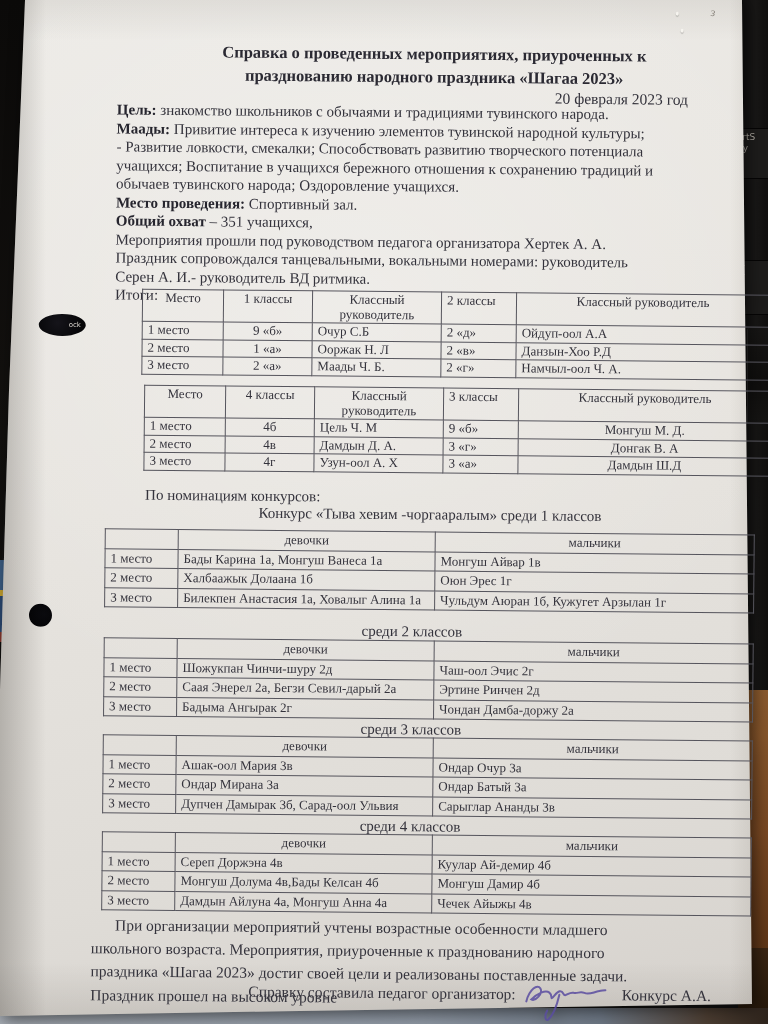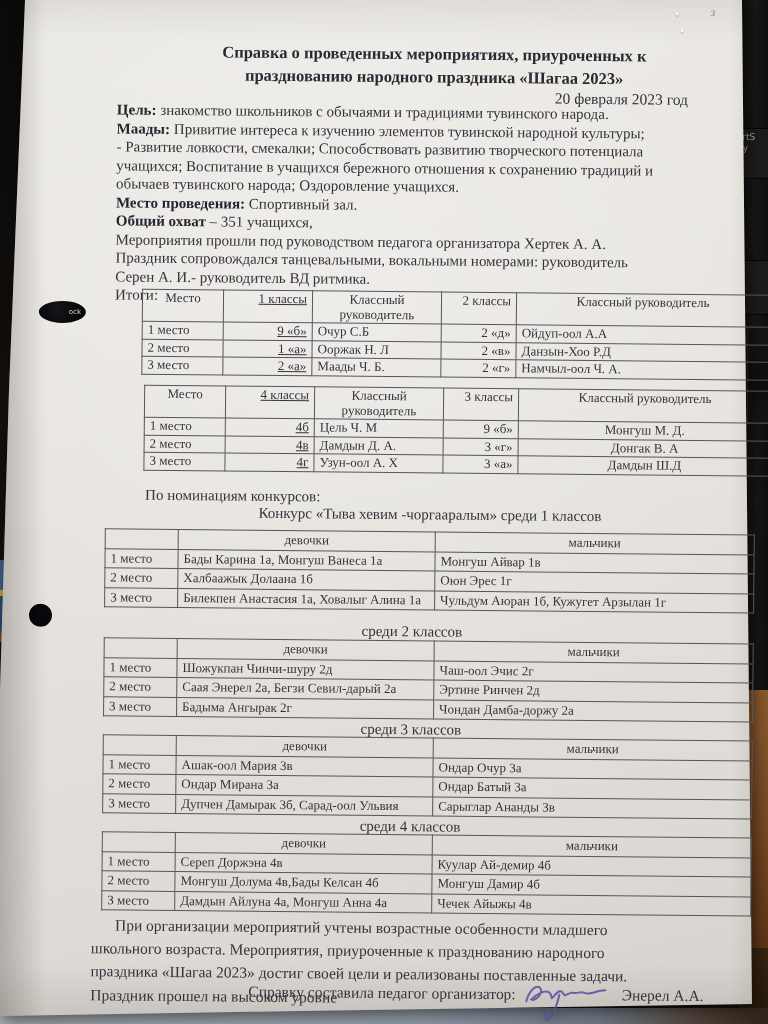--- a/index.html
+++ b/index.html
@@ -70,43 +70,43 @@
   .sigrow{top:984px;left:253px;display:flex;align-items:flex-start;font-size:15.5px;}
   .signame{margin-left:14px;}
   .sig-svg{margin:-10px 0 0 8px;}
 
   
   table{border-collapse:collapse;font-size:13px;color:#34333c;table-layout:fixed;}
   td,th{border:1px solid #56555d;padding:1px 5px;font-weight:normal;
         line-height:14.5px;vertical-align:top;overflow:hidden;}
   .results{width:572px;}
   .results th:nth-child(1),.results td:nth-child(1){width:70px;}
-  .results th:nth-child(2),.results td:nth-child(2){width:78px;text-align:right;text-decoration:underline;}
+  .results th:nth-child(2),.results td:nth-child(2){width:78px;text-align:center;}
   .results th:nth-child(3),.results td:nth-child(3){width:118px;}
-  .results th:nth-child(4),.results td:nth-child(4){width:64px;text-align:right;}
+  .results th:nth-child(4),.results td:nth-child(4){width:64px;text-align:left;}
   .results th:nth-child(5),.results td:nth-child(5){width:242px;}
   .results th:nth-child(1){}
   .t1{top:291px;left:140px;}
   .t2{top:387px;left:143px;}
   .t2 th:nth-child(5),.t2 td:nth-child(5){text-align:center;}
   .noms{width:616px;}
   .noms td,.noms th{line-height:16.5px;}
   .noms th{text-align:center;}
   .noms th:nth-child(1),.noms td:nth-child(1){width:62px;}
   .noms th:nth-child(2),.noms td:nth-child(2){width:246px;}
   .noms th:nth-child(3),.noms td:nth-child(3){width:308px;}
   .t3{top:531px;left:105px;}
   .t4{top:640px;left:105px;}
   .t5{top:737px;left:105px;}
   .t6{top:834px;left:105px;}
 
   
   .hole{border-radius:50%;background:radial-gradient(circle at 40% 40%,#15141a,#060608 75%);
         display:flex;align-items:center;justify-content:center;}
-  .hole1{top:304px;left:37px;width:22px;height:22px;padding-left:25px;}
+  .hole1{top:317px;left:37px;width:22px;height:22px;padding-left:25px;}
   .hole1 span{color:#d8d4cd;font-family:"DejaVu Sans","Liberation Sans",sans-serif;
         font-size:7px;line-height:7px;}
   .hole2{top:607px;left:30px;width:23px;height:23px;
         background:radial-gradient(circle at 65% 45%,#0a0a0e,#050507 70%),
                    linear-gradient(90deg,#2e3744,#0a0a0e 60%);}
   .pencil{top:2px;left:706px;color:#8f8a83;font-size:12px;transform:rotate(12deg);}
   .speck{position:absolute;width:3px;height:4px;border-radius:50%;background:#f6f4ef;
          box-shadow:0 1px 1px rgba(0,0,0,.25);}
   .sp1{top:9px;left:671px;}
   .sp2{top:26px;left:676px;}
@@ -346,21 +346,21 @@
       <div class="abs closing">При организации мероприятий учтены возрастные особенности младшего школьного возраста. Мероприятия, приуроченные к празднованию народного праздника «Шагаа 2023» достиг своей цели и реализованы поставленные задачи. Праздник прошел на высоком уровне</div>
 
       <div class="abs sigrow">
         <span>Справку составила педагог организатор:</span>
         <svg class="sig-svg" width="84" height="46" viewBox="0 0 84 46">
           <g fill="none" stroke="#5a4da0" stroke-width="2" stroke-linecap="round" opacity="0.85">
             <path d="M3,26 C6,14 14,8 17,13 C20,18 12,26 8,24 C14,18 22,14 26,17 C30,20 26,26 31,20 C35,15 38,14 40,18 C42,22 45,16 50,17 C55,18 56,15 61,17 C66,19 70,16 76,15 C79,14.5 81,14 82,14"></path>
             <path d="M36,19 C34,28 30,40 25,44 C22,46 21,40 24,35"></path>
           </g>
         </svg>
-        <span class="signame">Энерел А.А.</span>
+        <span class="signame">Конкурс А.А.</span>
       </div>
 
       <div class="abs hole hole1">
         <span>ock</span>
       </div>
       <div class="abs hole hole2"></div>
       <div class="abs pencil">з</div>
       <div class="speck sp1"></div>
       <div class="speck sp2"></div>
 

